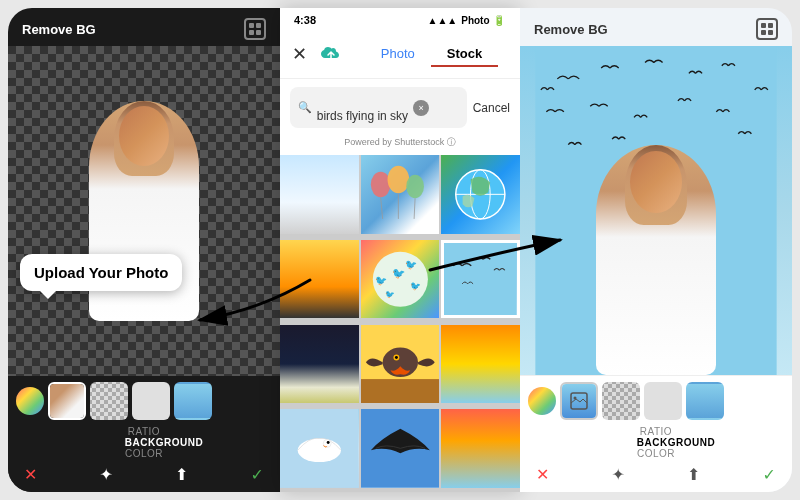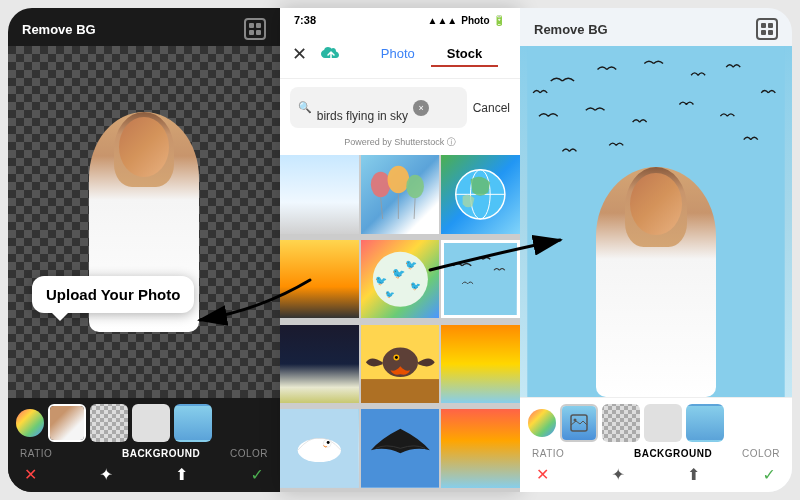--- a/index.html
+++ b/index.html
@@ -115,21 +115,21 @@
       width: 50px;
       height: 60px;
       background: linear-gradient(135deg, #c07850 0%, #d4935a 50%, #e8b080 100%);
       border-radius: 50%;
     }
 
     
     .upload-tooltip {
       position: absolute;
       bottom: 85px;
-      left: 24px;
+      left: 12px;
       background: #fff;
       border-radius: 12px;
       padding: 10px 14px;
       font-size: 15px;
       font-weight: 700;
       color: #000;
       box-shadow: 0 2px 12px rgba(0,0,0,0.3);
       white-space: nowrap;
       z-index: 10;
     }
@@ -197,20 +197,21 @@
       justify-content: center;
       font-size: 8px;
       color: #fff;
     }
 
     .tab-row {
       display: flex;
       justify-content: space-between;
       align-items: center;
       padding: 0 4px;
+      flex-direction: column;
     }
 
     .tab-label {
       font-size: 10px;
       color: #888;
       font-weight: 500;
       text-transform: uppercase;
       letter-spacing: 0.5px;
     }
 
@@ -545,21 +546,21 @@
       <span class="action-icon">✦</span>
       <span class="action-icon">⬆</span>
       <span class="action-icon green">✓</span>
     </div>
   </div>
 </div>
 
 <div class="middle-panel">
 
   <div class="middle-status-bar">
-    <span>7:38</span>
+    <span>4:38</span>
     <div class="status-icons">
       <span>▲▲▲</span>
       <span>Photo</span>
       <span>🔋</span>
     </div>
   </div>
 
   <div class="modal-header">
     <span class="close-btn">✕</span>
 

